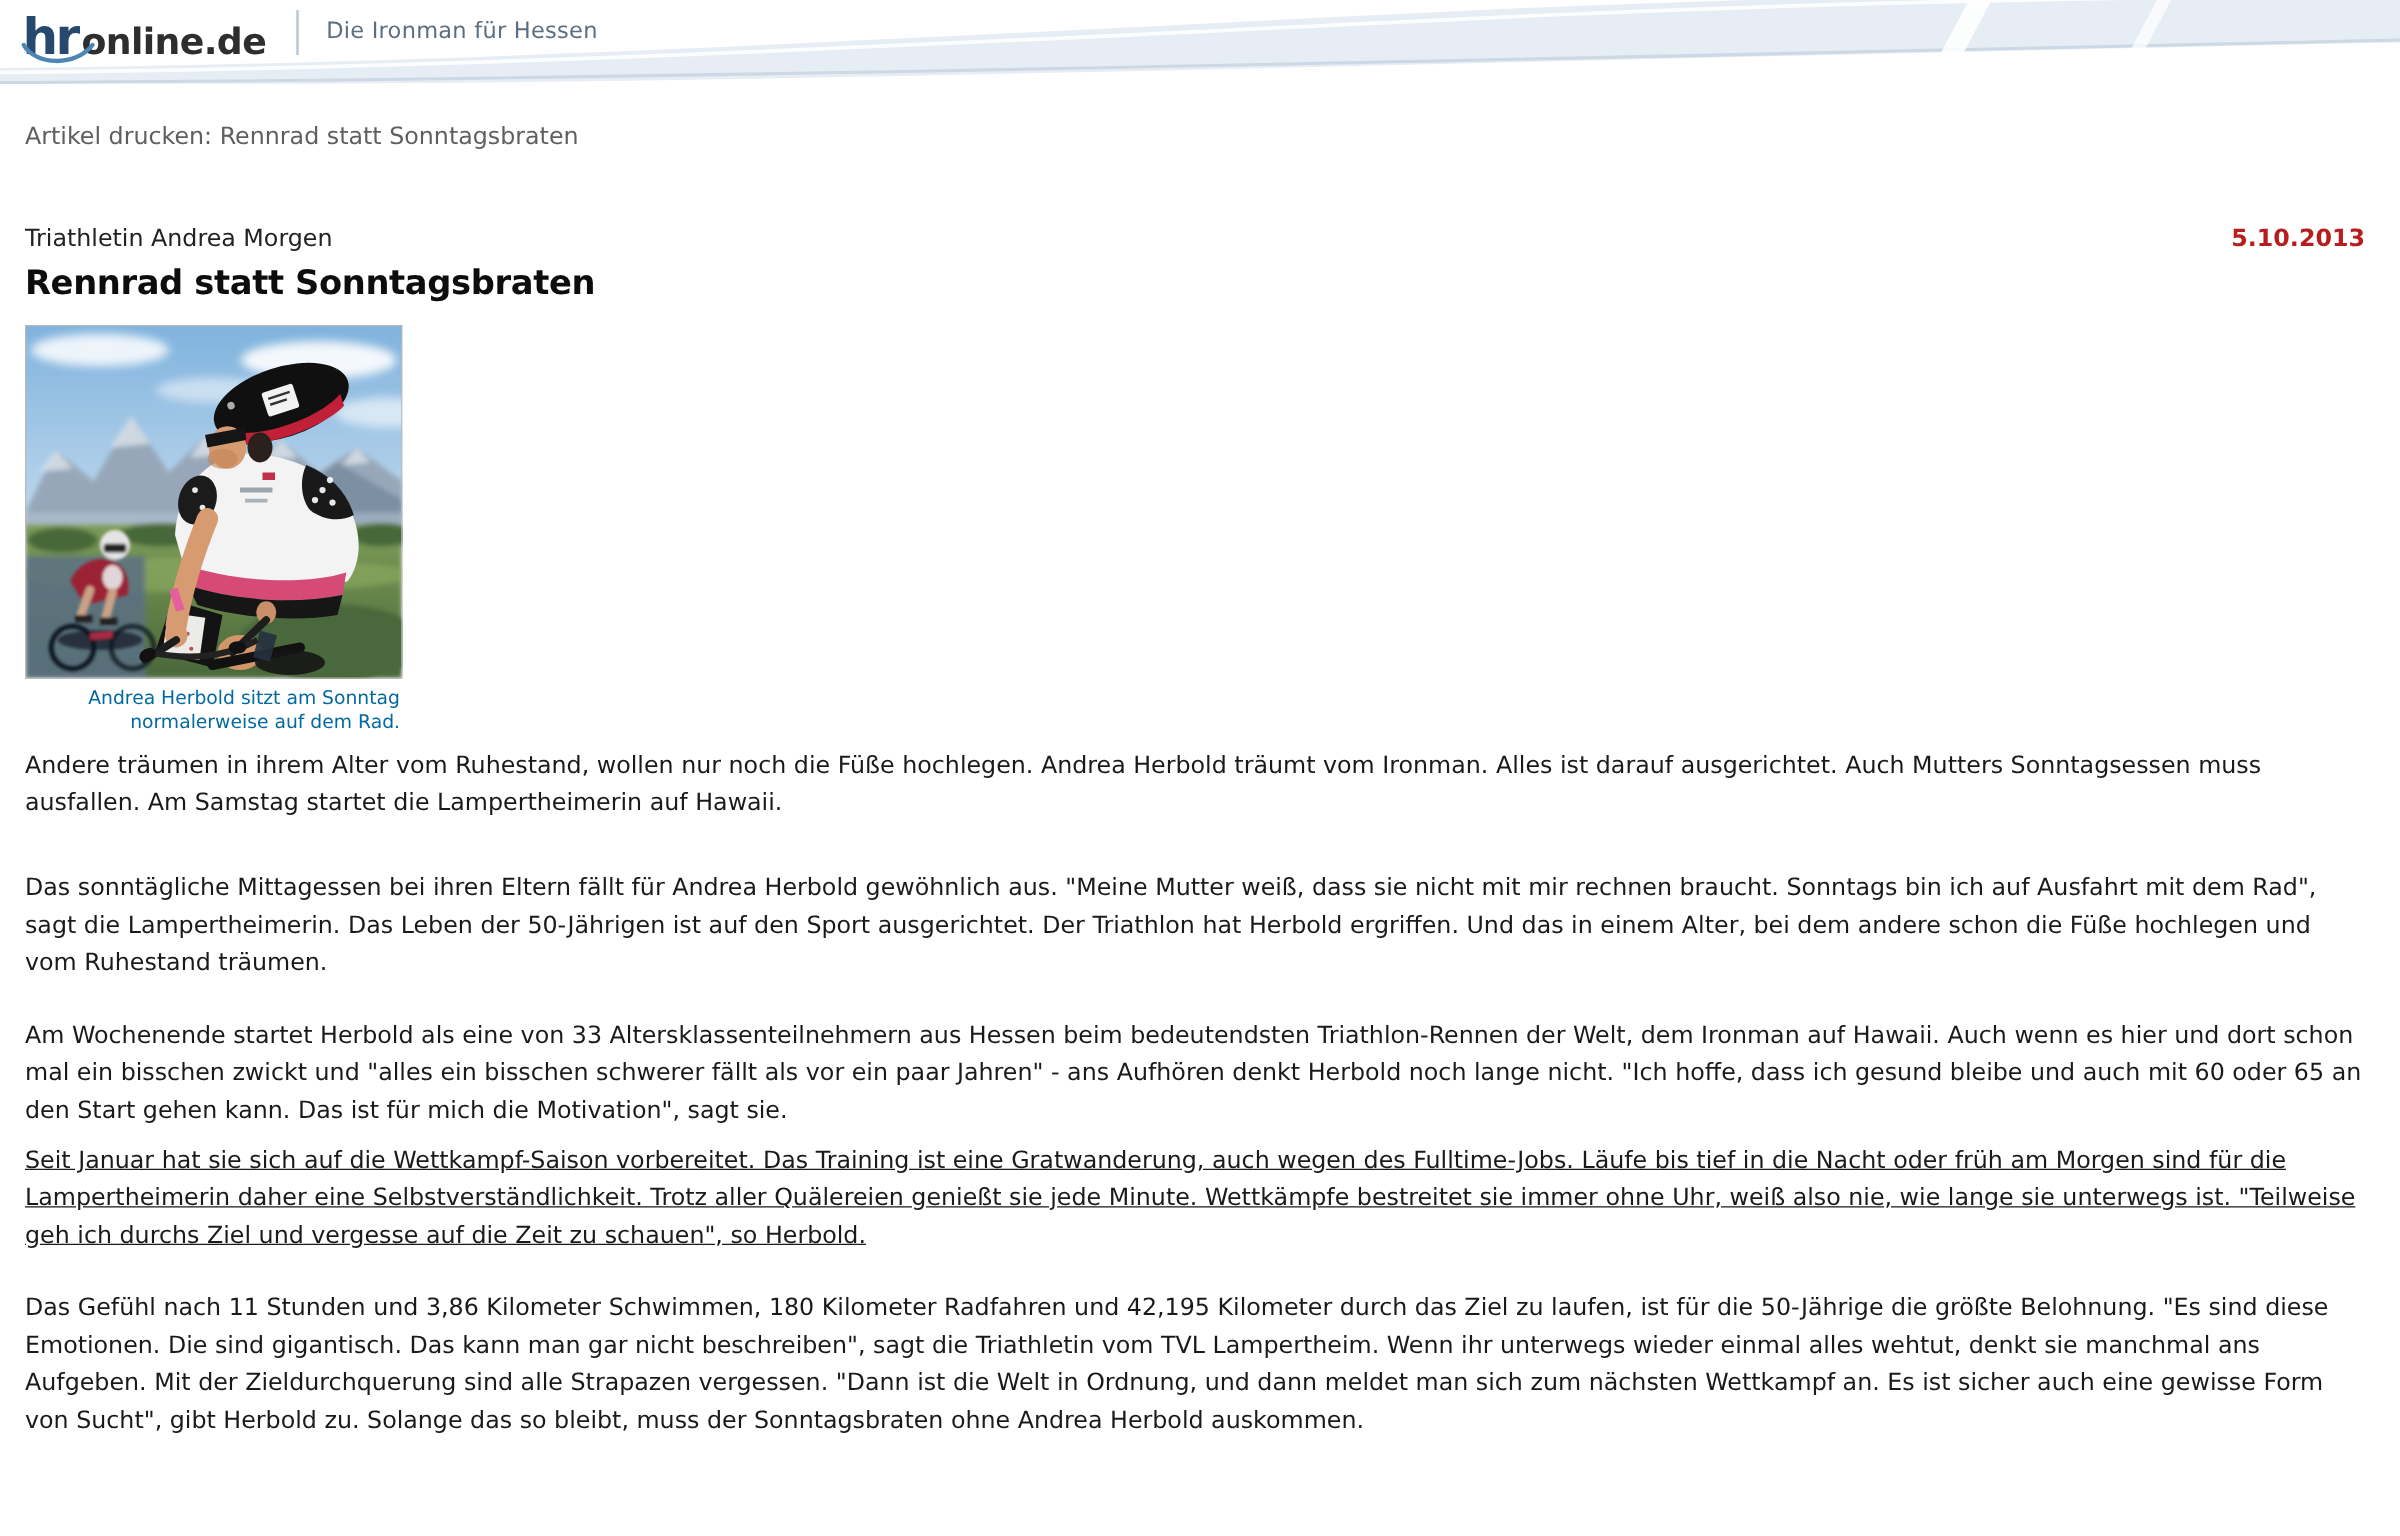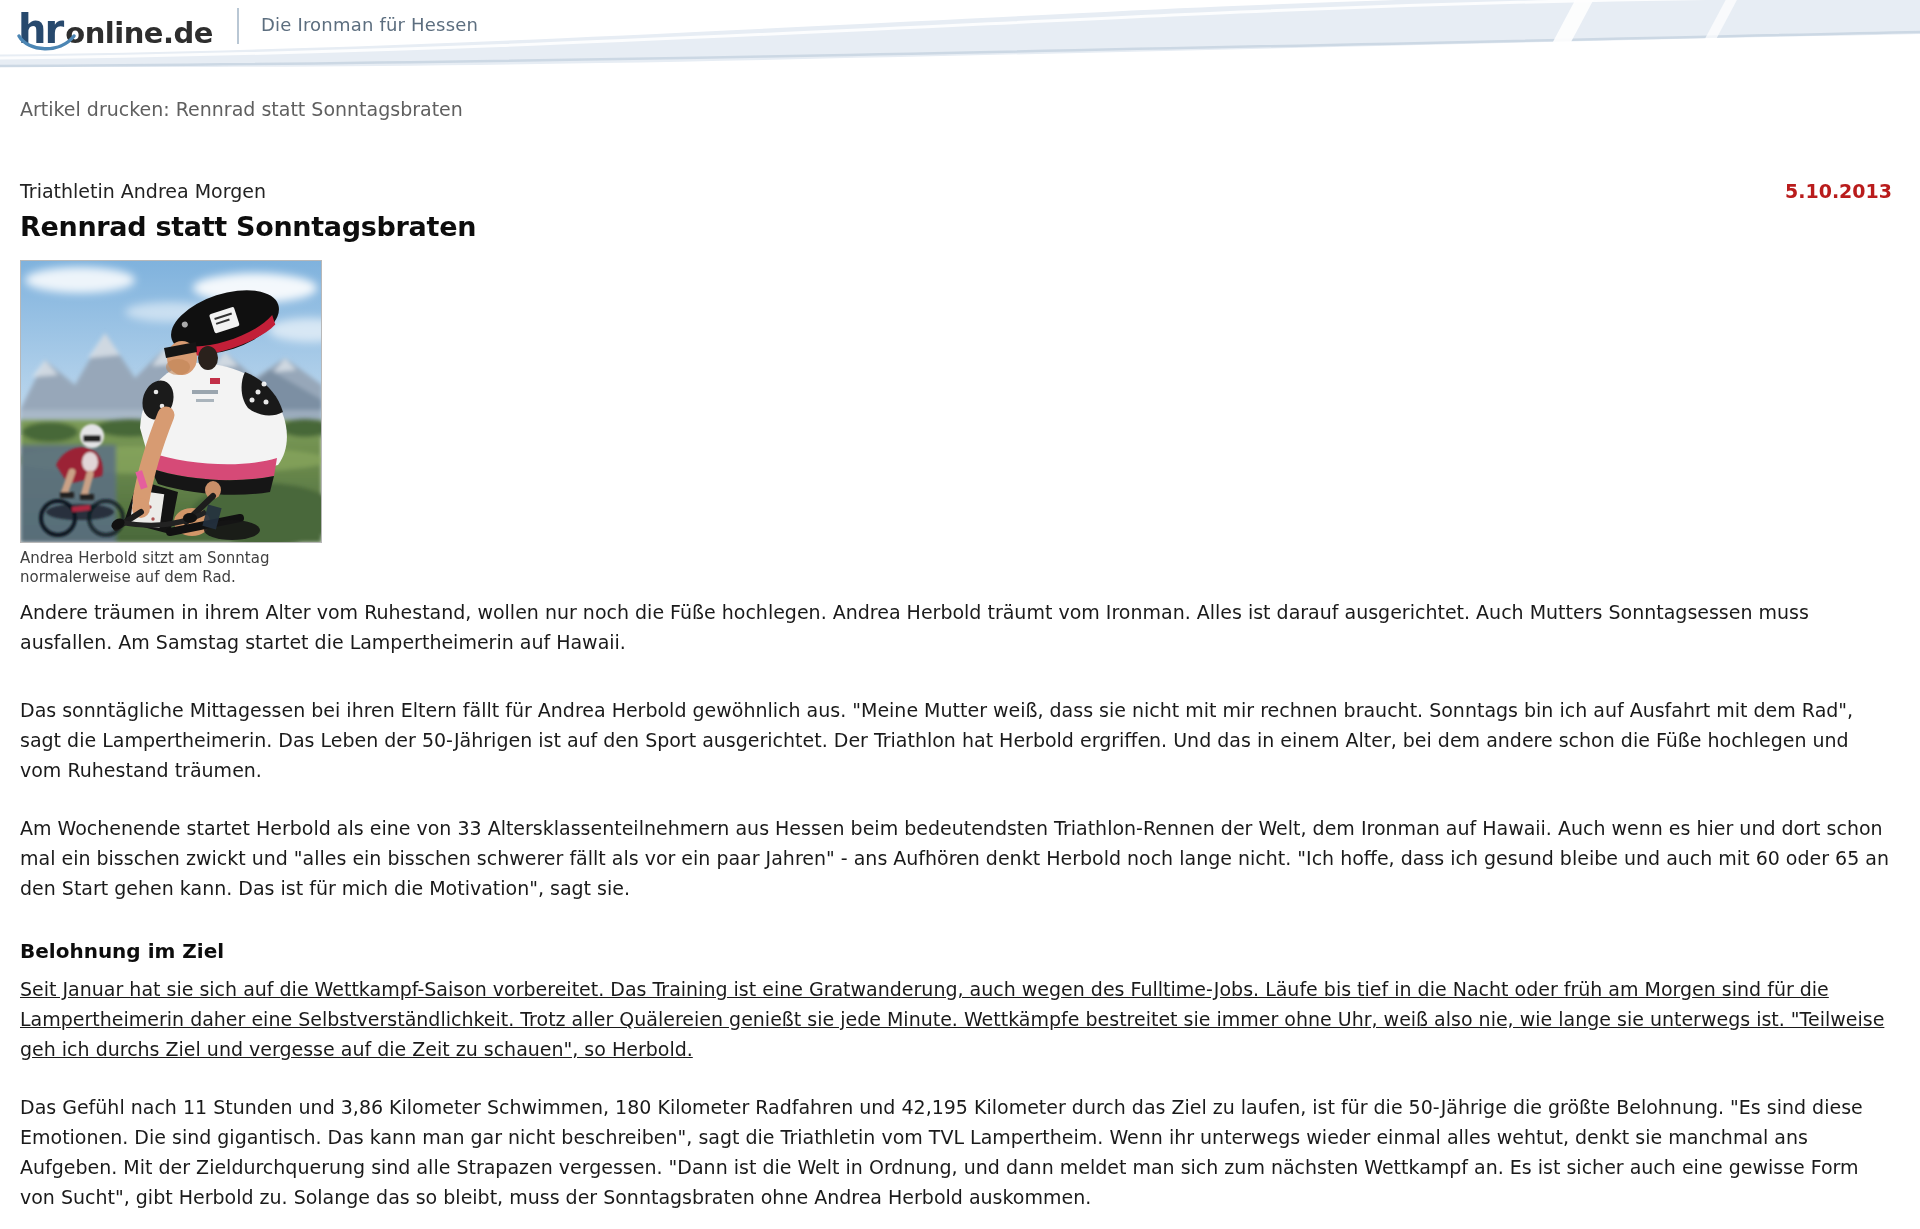--- a/index.html
+++ b/index.html
@@ -81,21 +81,22 @@
     color: #0d0d0d;
     letter-spacing: -0.3px;
   }
   figure.photo-figure { margin: 16px 0 0 0; padding: 0; }
   .photo-frame { display: block; width: 302px; height: 283px; }
   figcaption.photo-caption {
     margin-top: 6px;
     width: 300px;
     font-size: 15px;
     line-height: 19px;
-    color: #404040;
+    color: #0369a1;
+    text-align: right;
   }
   p.lead {
     margin: 10px 0 0 0;
     font-size: 19px;
     line-height: 30px;
     color: #1a1a1a;
   }
   p.body-par {
     margin: 28px 0 0 0;
     font-size: 19px;
@@ -298,18 +299,17 @@
       </g>
     </svg>
     <figcaption class="photo-caption">Andrea Herbold sitzt am Sonntag normalerweise auf dem Rad.</figcaption>
   </figure>
 
   <p class="lead">Andere träumen in ihrem Alter vom Ruhestand, wollen nur noch die Füße hochlegen. Andrea Herbold träumt vom Ironman. Alles ist darauf ausgerichtet. Auch Mutters Sonntagsessen muss ausfallen. Am Samstag startet die Lampertheimerin auf Hawaii.</p>
 
   <p class="body-par first">Das sonntägliche Mittagessen bei ihren Eltern fällt für Andrea Herbold gewöhnlich aus. "Meine Mutter weiß, dass sie nicht mit mir rechnen braucht. Sonntags bin ich auf Ausfahrt mit dem Rad", sagt die Lampertheimerin. Das Leben der 50-Jährigen ist auf den Sport ausgerichtet. Der Triathlon hat Herbold ergriffen. Und das in einem Alter, bei dem andere schon die Füße hochlegen und vom Ruhestand träumen.</p>
   <p class="body-par">Am Wochenende startet Herbold als eine von 33 Altersklassenteilnehmern aus Hessen beim bedeutendsten Triathlon-Rennen der Welt, dem Ironman auf Hawaii. Auch wenn es hier und dort schon mal ein bisschen zwickt und "alles ein bisschen schwerer fällt als vor ein paar Jahren" - ans Aufhören denkt Herbold noch lange nicht. "Ich hoffe, dass ich gesund bleibe und auch mit 60 oder 65 an den Start gehen kann. Das ist für mich die Motivation", sagt sie.</p>
 
-  <h2 class="subheading">Belohnung im Ziel</h2>
 
   <p class="body-par after-sub">Seit Januar hat sie sich auf die Wettkampf-Saison vorbereitet. Das Training ist eine Gratwanderung, auch wegen des Fulltime-Jobs. Läufe bis tief in die Nacht oder früh am Morgen sind für die Lampertheimerin daher eine Selbstverständlichkeit. Trotz aller Quälereien genießt sie jede Minute. Wettkämpfe bestreitet sie immer ohne Uhr, weiß also nie, wie lange sie unterwegs ist. "Teilweise geh ich durchs Ziel und vergesse auf die Zeit zu schauen", so Herbold.</p>
   <p class="body-par">Das Gefühl nach 11 Stunden und 3,86 Kilometer Schwimmen, 180 Kilometer Radfahren und 42,195 Kilometer durch das Ziel zu laufen, ist für die 50-Jährige die größte Belohnung. "Es sind diese Emotionen. Die sind gigantisch. Das kann man gar nicht beschreiben", sagt die Triathletin vom TVL Lampertheim. Wenn ihr unterwegs wieder einmal alles wehtut, denkt sie manchmal ans Aufgeben. Mit der Zieldurchquerung sind alle Strapazen vergessen. "Dann ist die Welt in Ordnung, und dann meldet man sich zum nächsten Wettkampf an. Es ist sicher auch eine gewisse Form von Sucht", gibt Herbold zu. Solange das so bleibt, muss der Sonntagsbraten ohne Andrea Herbold auskommen.</p>
 
 </article>
 
 </body></html>

